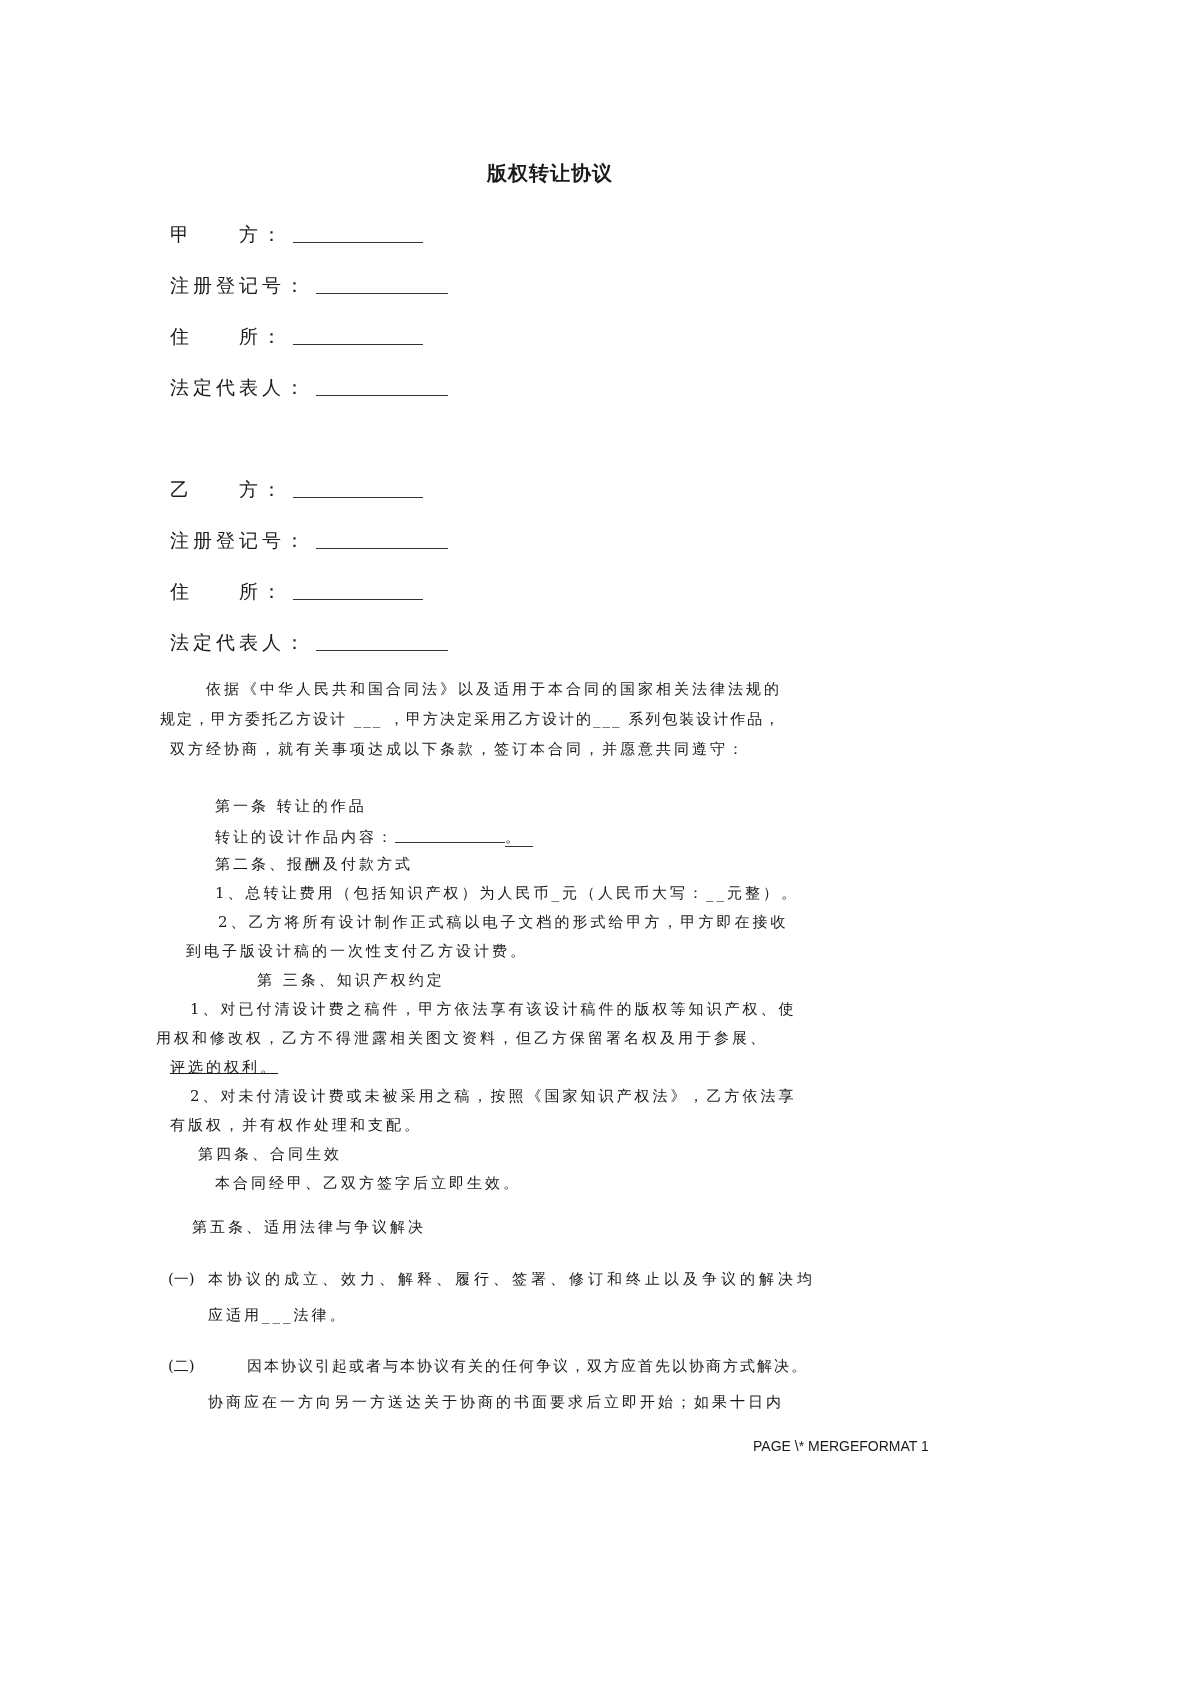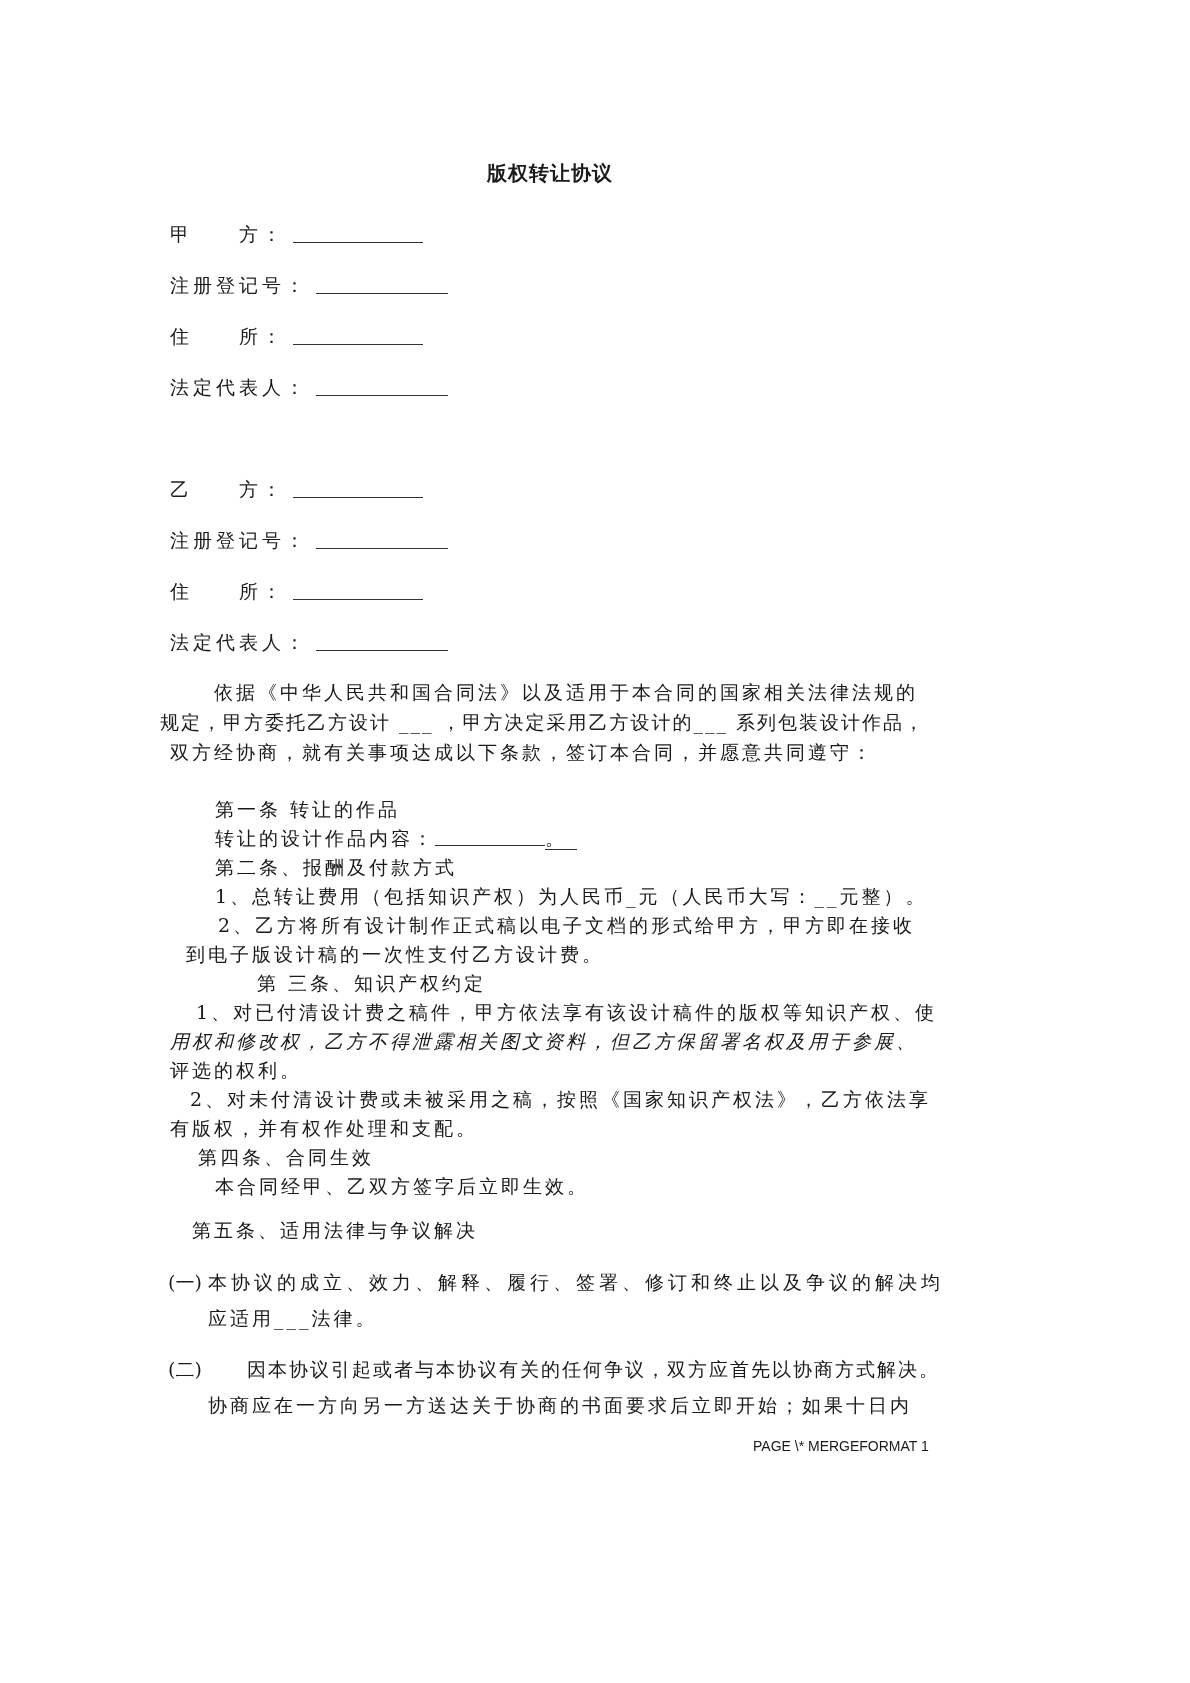--- a/index.html
+++ b/index.html
@@ -2,21 +2,21 @@
 <html><head>
 <meta charset="utf-8">
 <style>
   html, body { margin:0; padding:0; background:#ffffff; }
   body { width:1190px; height:1683px; position:relative; overflow:hidden;
          font-family: "DejaVu Serif", "Liberation Serif", serif; color:#1a1a1a; }
   .abs { position:absolute; white-space:nowrap; }
   .title { left:0; width:1100px; text-align:center; top:160px; font-size:20px; font-weight:bold; letter-spacing:1px; }
   .field { font-size:19px; letter-spacing:4px; }
   .line { display:inline-block; border-bottom:1px solid #333; height:18px; vertical-align:-2px; margin-left:8px; }
-  .p { font-size:19px; letter-spacing:3px; left:182px; }
+  .p { font-size:15px; letter-spacing:3px; left:182px; }
   .blank { display:inline-block; border-bottom:1px solid #333; height:16px; vertical-align:-1px; }
   .footer { font-family:"Liberation Sans", sans-serif; font-size:14px; letter-spacing:0; }
 </style>
 </head>
 <body>
 
 <div>
 
   <div class="abs title">版权转让协议</div>
 
@@ -54,23 +54,23 @@
   <div class="abs p" style="left:215px;top:826px;">
     <span>转让的设计作品内容：</span><span class="blank" style="width:110px"></span><span style="border-bottom:1px solid #333;padding-right:10px">。</span>
   </div>
 
   <div class="abs p" style="left:215px;top:855px;">第二条、报酬及付款方式</div>
   <div class="abs p" style="left:215px;top:884px;">1、总转让费用（包括知识产权）为人民币_元（人民币大写：__元整）。</div>
   <div class="abs p" style="left:218px;top:913px;">2、乙方将所有设计制作正式稿以电子文档的形式给甲方，甲方即在接收</div>
   <div class="abs p" style="left:170px;top:942px;margin-left:16px;">到电子版设计稿的一次性支付乙方设计费。</div>
 
   <div class="abs p" style="left:215px;top:971px;margin-left:42px;">第 三条、知识产权约定</div>
-  <div class="abs p" style="left:196px;top:1000px;">1、对已付清设计费之稿件，甲方依法享有该设计稿件的版权等知识产权、使</div>
-  <div class="abs p" style="left:170px;top:1029px;font-style:italic;">用权和修改权，乙方不得泄露相关图文资料，但乙方保留署名权及用于参展、</div>
-  <div class="abs p" style="left:170px;top:1058px;">评选的权利。</div>
+  <div class="abs p" style="left:190px;top:1000px;">1、对已付清设计费之稿件，甲方依法享有该设计稿件的版权等知识产权、使</div>
+  <div class="abs p" style="left:156px;top:1029px;">用权和修改权，乙方不得泄露相关图文资料，但乙方保留署名权及用于参展、</div>
+  <div class="abs p" style="left:170px;top:1058px;text-decoration:underline;">评选的权利。</div>
   <div class="abs p" style="left:190px;top:1087px;">2、对未付清设计费或未被采用之稿，按照《国家知识产权法》，乙方依法享</div>
   <div class="abs p" style="left:170px;top:1116px;">有版权，并有权作处理和支配。</div>
 
   <div class="abs p" style="left:198px;top:1145px;">第四条、合同生效</div>
   <div class="abs p" style="left:215px;top:1174px;">本合同经甲、乙双方签字后立即生效。</div>
 
   <div class="abs p" style="left:192px;top:1218px;">第五条、适用法律与争议解决</div>
 
   <div class="abs p" style="left:168px;top:1270px;letter-spacing:0;">(一)</div>
   <div class="abs p" style="left:208px;top:1270px;letter-spacing:4px;">本协议的成立、效力、解释、履行、签署、修订和终止以及争议的解决均</div>

